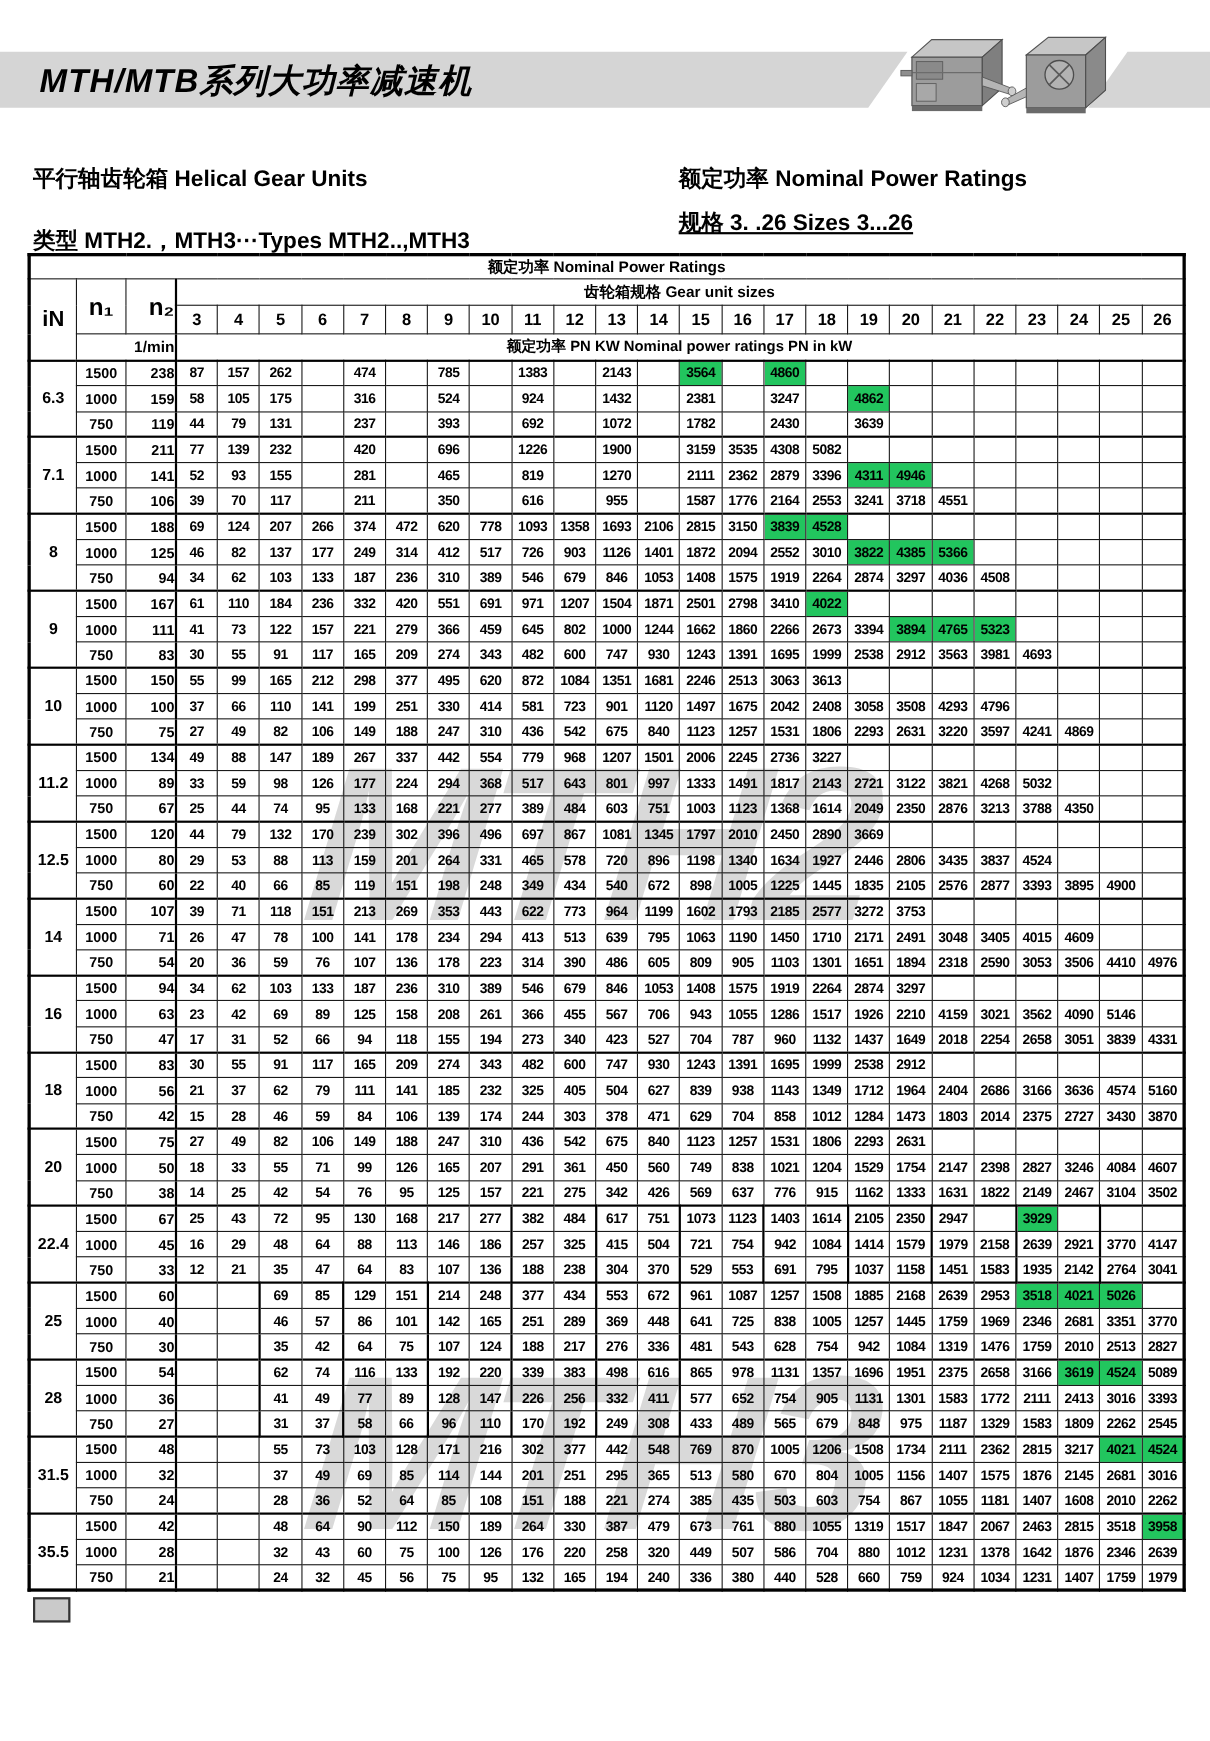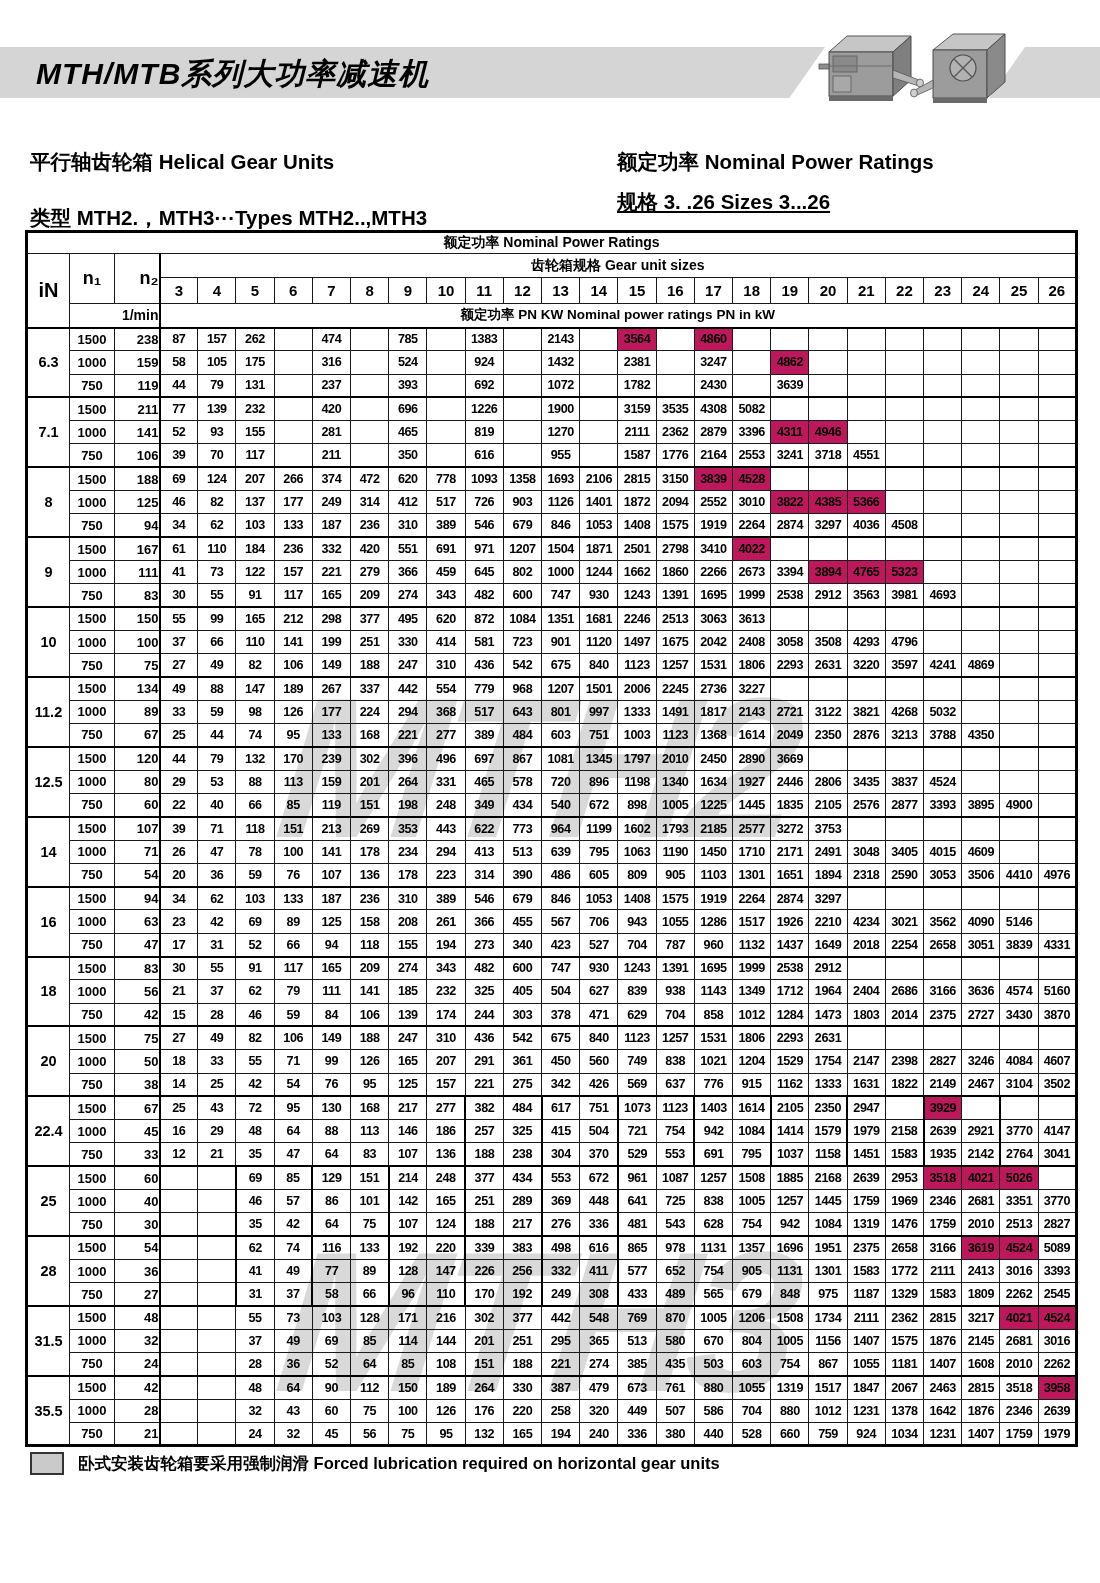--- a/index.html
+++ b/index.html
@@ -46,27 +46,27 @@
   }
   table{border:3px solid #000;}
   tr.hrowA{height:22px;} tr.hrowB{height:24px;} tr.hrowC{height:26px;} tr.hrowD{height:24px;margin-top:12px;}
   tbody tr{height:23.3px;}
   .t-title{font-size:14px;letter-spacing:0;}
   .sizes-label{font-size:14px;letter-spacing:0;}
   .size-num{font-size:15px;letter-spacing:0;}
   .unit{font-size:14px;letter-spacing:0;}
   .ratings-label{font-size:13.5px;letter-spacing:0;}
   .col-in-h{font-size:20px;letter-spacing:0;}
-  .col-n-h{font-size:18px;letter-spacing:0;}
+  .col-n-h{font-size:22px;letter-spacing:0;}
   .in-cell{font-size:14.5px;letter-spacing:0;}
   .n1-cell,.n2-cell{font-size:13px;letter-spacing:0;}
   .thickR{border-right:2.4px solid #000;text-align:right;}
   tr.gs td,tr.gs th{border-top:2.2px solid #000;}
   tr.hdr-last td{border-bottom:2.2px solid #000;}
-  .sh{background:#be185d;}
+  .sh{background:#22c55e;}
   .hl{border-left:2.4px solid #000;} .hr{border-right:2.4px solid #000;}
   .ht{border-top:2.4px solid #000;} .hb{border-bottom:2.4px solid #000;}
   
   .footnote{position:absolute;left:30px;top:1452px;display:flex;align-items:center;z-index:2;}
   .legend-swatch{
     display:inline-block;width:30px;height:19px;background:#cacaca;
     border:2px solid #333;margin-right:14px;
   }
   .footnote-text{font-size:16.5px;font-weight:bold;white-space:nowrap;}
 </style>
@@ -907,21 +907,21 @@
           <td>366</td>
           <td>455</td>
           <td>567</td>
           <td>706</td>
           <td>943</td>
           <td>1055</td>
           <td>1286</td>
           <td>1517</td>
           <td>1926</td>
           <td>2210</td>
-          <td>4234</td>
+          <td>4159</td>
           <td>3021</td>
           <td>3562</td>
           <td>4090</td>
           <td>5146</td>
           <td></td>
         </tr>
         <tr>
           <td class="n1-cell">750</td>
           <td class="n2-cell thickR">47</td>
           <td>17</td>
@@ -1543,14 +1543,13 @@
           <td>1407</td>
           <td>1759</td>
           <td>1979</td>
         </tr>
       </tbody>
     </table>
 </div>
 
 <div class="footnote">
   <span class="legend-swatch"></span>
-  <span class="footnote-text">卧式安装齿轮箱要采用强制润滑 Forced lubrication required on horizontal gear units</span>
 </div>
 
 </body></html>

